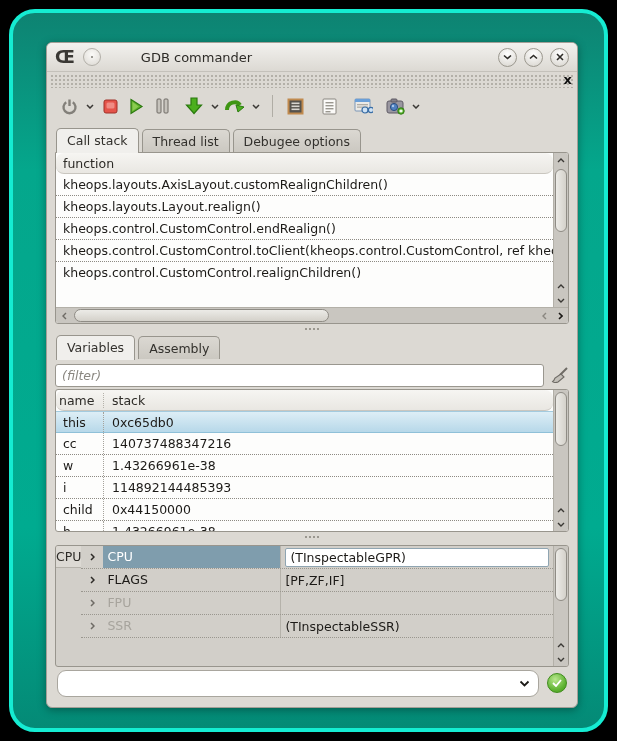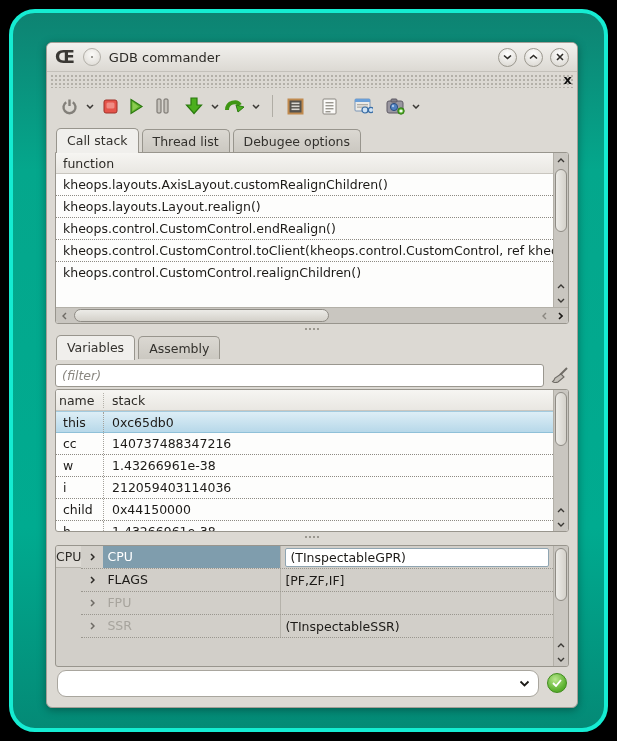--- a/index.html
+++ b/index.html
@@ -13,21 +13,21 @@
           border:1px solid #a39f97;border-radius:6px;display:flex;flex-direction:column;
           box-shadow:0 2px 8px rgba(0,0,0,.35);overflow:hidden;}
   
   .titlebar{height:29px;flex:0 0 29px;display:flex;align-items:center;gap:8px;padding:0 8px;
             background:linear-gradient(#f2f1ee,#dcd9d3);border-bottom:1px solid #c4c1ba;}
   .applogo{font-weight:bold;font-size:17px;color:#3a3834;line-height:1;}
   .pinbtn{width:18px;height:18px;border-radius:50%;border:1px solid #b2afa8;
           background:radial-gradient(circle at 50% 35%,#fbfaf8,#dbd8d2);display:inline-flex;
           align-items:center;justify-content:center;}
   .pindot{width:2px;height:2px;border-radius:50%;background:#7f7c76;}
-  .title{font-size:13px;color:#2d2b27;}
+  .title{font-size:13px;color:#2d2b27;margin-left:32px;}
   .winbtns{margin-left:auto;display:flex;gap:7px;}
   .wbtn{width:19px;height:19px;border-radius:50%;border:1px solid #9b988f;
         background:radial-gradient(circle at 50% 30%,#ffffff,#d6d3cc);display:inline-flex;
         align-items:center;justify-content:center;cursor:pointer;}
   
   .dockbar{height:15px;flex:0 0 15px;margin:1px 2px 0 2px;position:relative;
            background-image:radial-gradient(#b3b0a8 0.8px,transparent 0.9px);
            background-size:4px 4px;background-position:1px 1px;}
   .dockclose{position:absolute;right:3px;top:-1px;font-size:13px;font-weight:bold;color:#111;
              line-height:15px;cursor:pointer;}
@@ -42,21 +42,21 @@
        background:linear-gradient(#dbd8d2,#cbc8c1);border:1px solid #98958d;border-bottom:none;
        border-radius:5px 5px 0 0;cursor:pointer;}
   .tab.active{background:#f0efec;padding-bottom:5px;margin-bottom:-1px;position:relative;z-index:3;}
   
   .panel{margin:0 8px;border:1px solid #98958d;background:#fdfdfc;border-radius:0 3px 3px 3px;
          display:flex;flex-direction:column;overflow:hidden;position:relative;z-index:1;}
   .p-body{flex:1;display:flex;overflow:hidden;}
   .p-left{flex:1;display:flex;flex-direction:column;overflow:hidden;}
   .colhead{height:21px;flex:0 0 21px;background:linear-gradient(#f6f5f2,#e9e7e2);
            border-bottom:1px solid #c9c6bf;font-size:12.5px;color:#2d2b27;
-           display:flex;align-items:center;}
+           display:flex;align-items:center;border-radius:8px;}
   .colhead .c1{padding-left:7px;}
   .lrow{height:22px;flex:0 0 22px;line-height:21px;font-size:12.5px;color:#1c1a17;
         padding-left:7px;border-bottom:1px dotted #8d8a83;white-space:nowrap;overflow:hidden;}
   .lrow:last-child{border-bottom:none;}
   
   .vscroll{width:15px;flex:0 0 15px;background:#c9c6c0;border-left:1px solid #b3b0a8;
            display:flex;flex-direction:column;}
   .hscroll{height:16px;flex:0 0 16px;background:#c9c6c0;border-top:1px solid #b3b0a8;
            display:flex;align-items:stretch;}
   .sbtn{height:14px;flex:0 0 14px;display:flex;align-items:center;justify-content:center;cursor:pointer;}
@@ -342,21 +342,21 @@
         <div class="vrow">
           <span class="vn">cc</span>
           <span class="vv">140737488347216</span>
         </div>
         <div class="vrow">
           <span class="vn">w</span>
           <span class="vv">1.43266961e-38</span>
         </div>
         <div class="vrow">
           <span class="vn">i</span>
-          <span class="vv">212059403114036</span>
+          <span class="vv">114892144485393</span>
         </div>
         <div class="vrow">
           <span class="vn">child</span>
           <span class="vv">0x44150000</span>
         </div>
         <div class="vrow cut">
           <span class="vn">h</span>
           <span class="vv">1.43266961e-38</span>
         </div>
       </div>

